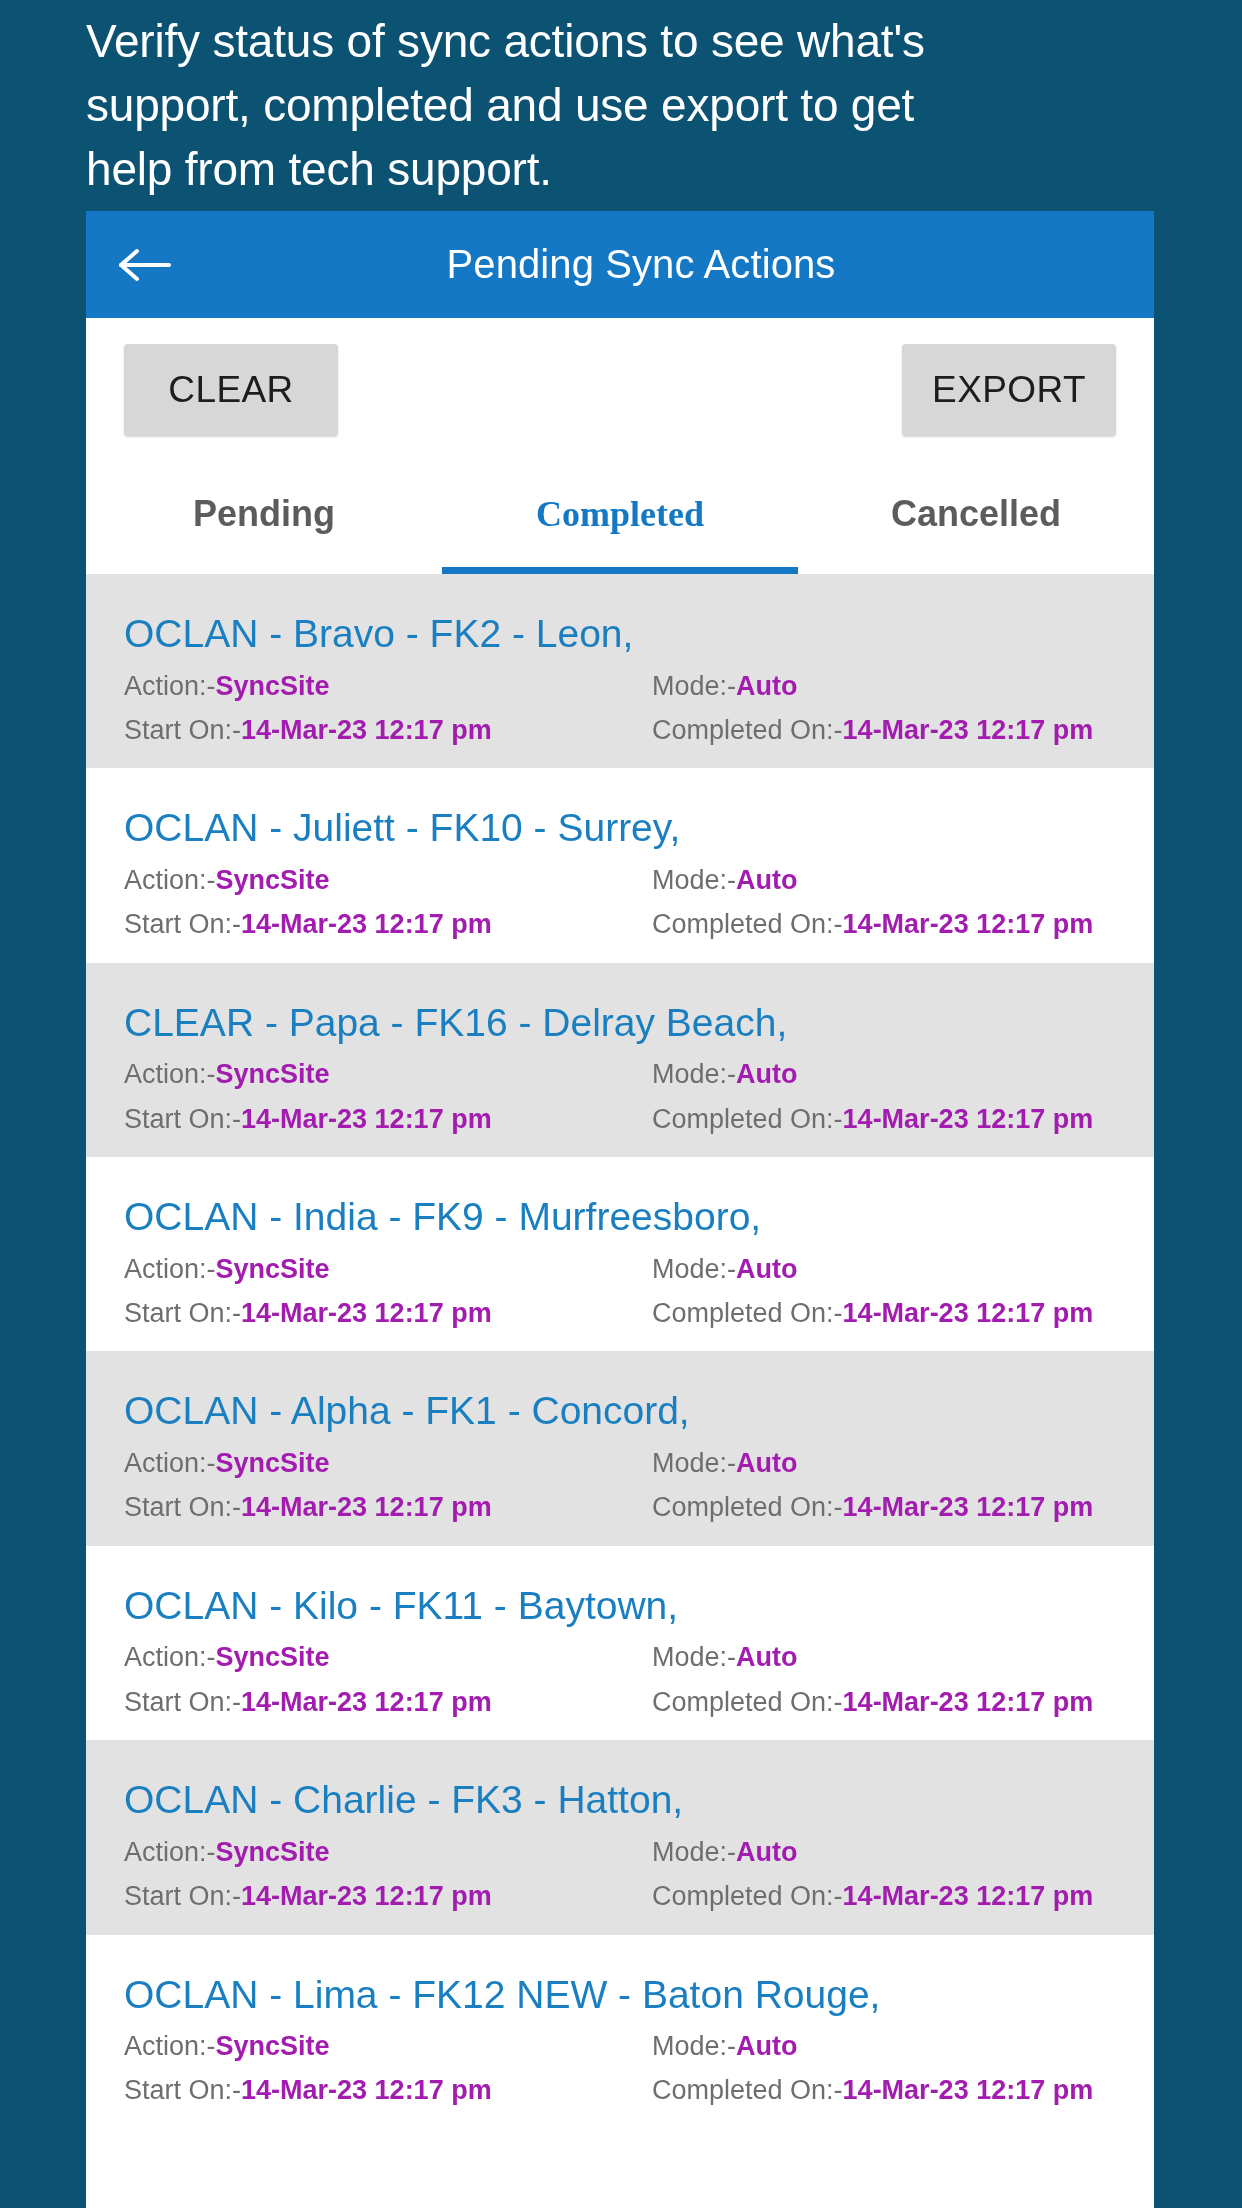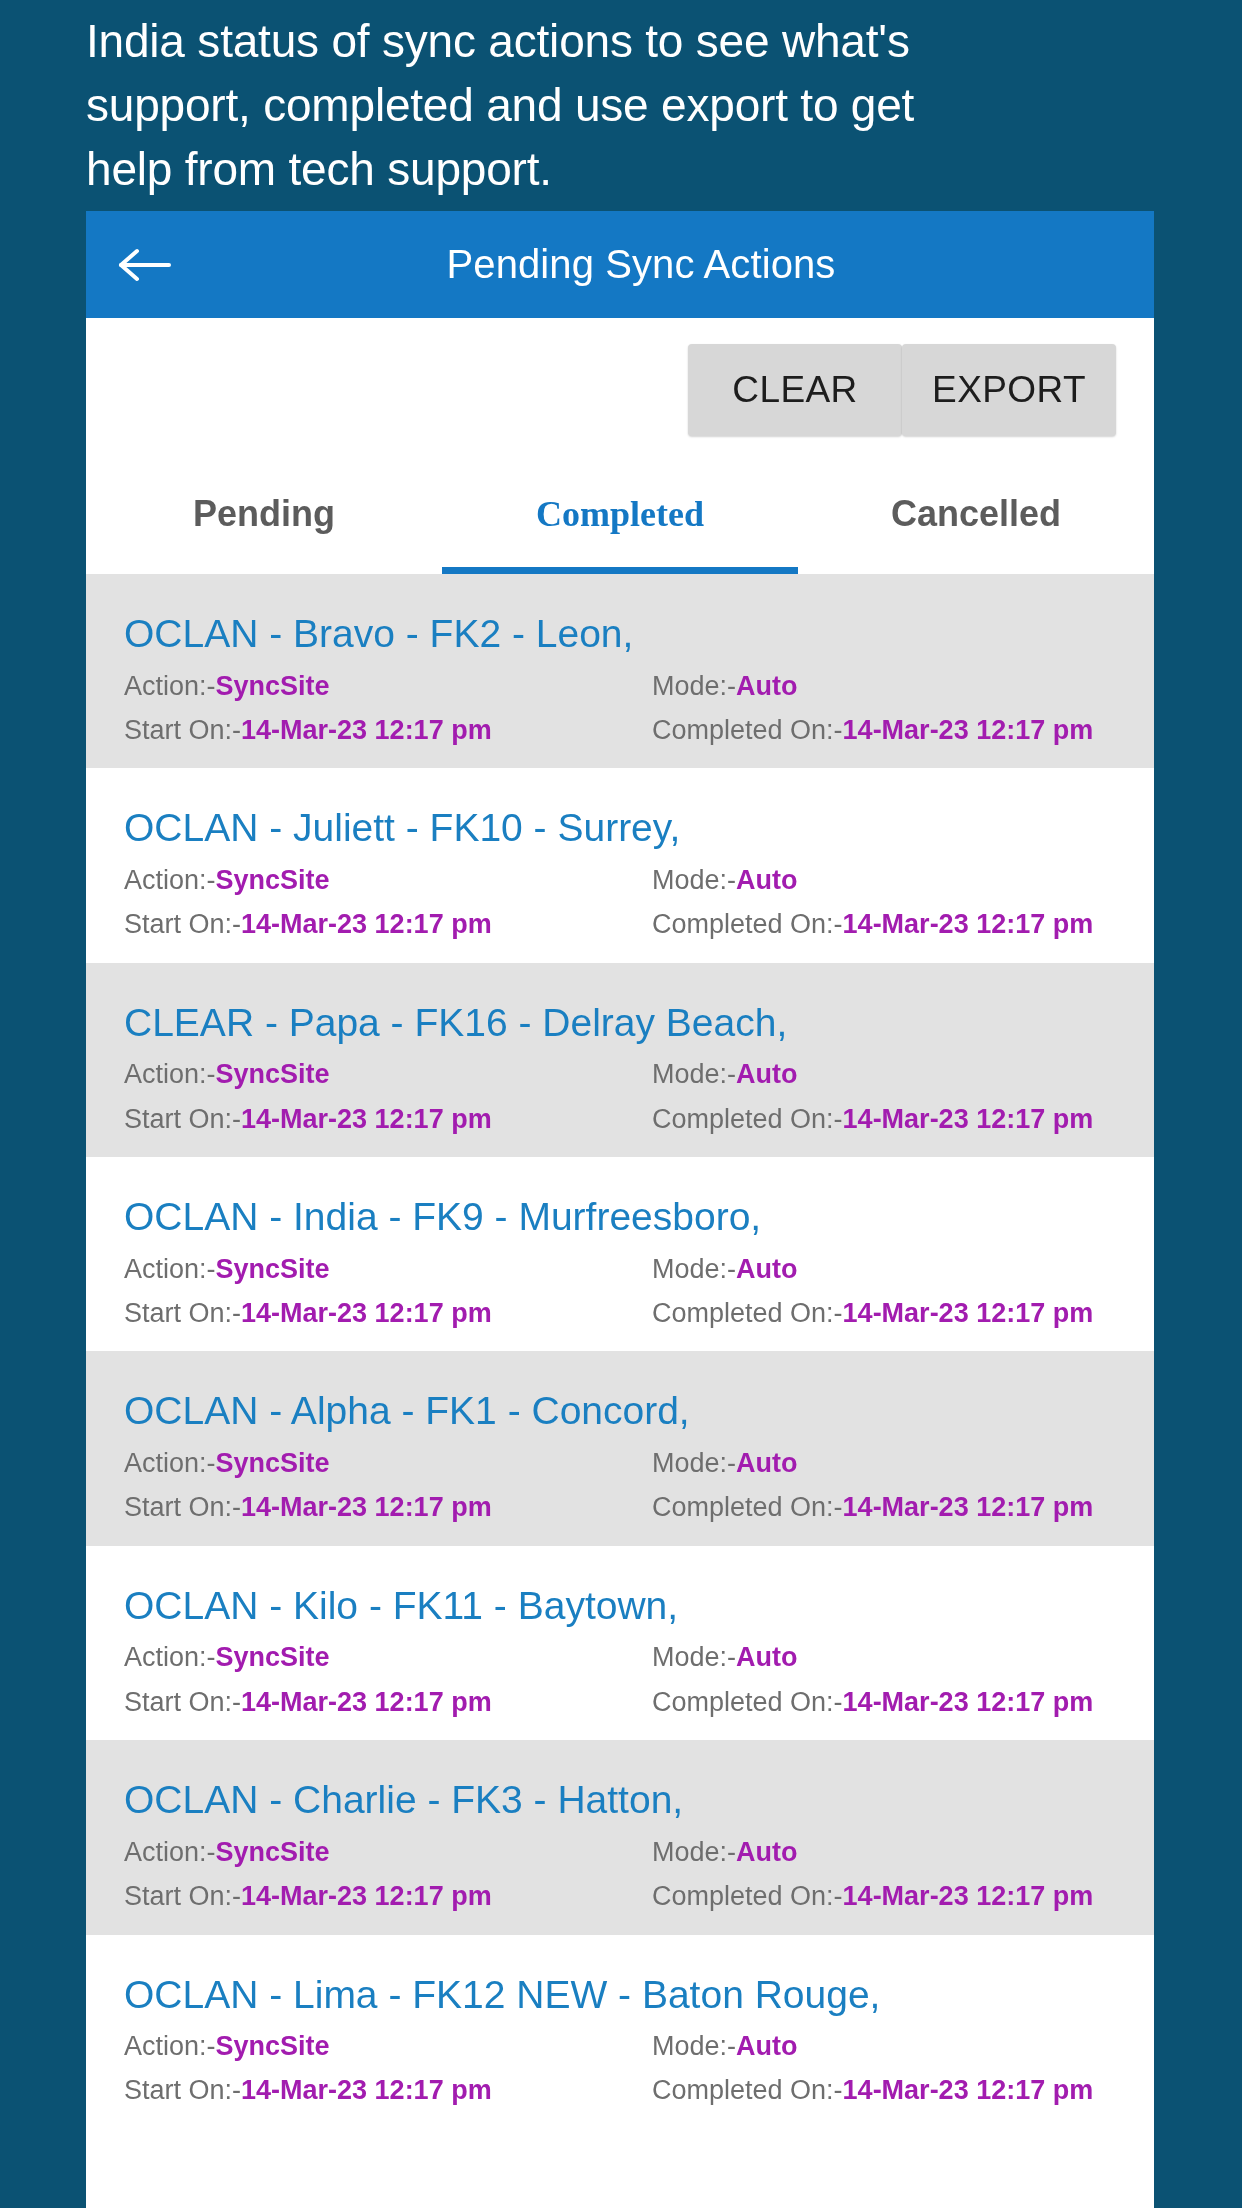--- a/index.html
+++ b/index.html
@@ -63,21 +63,21 @@
     letter-spacing: 0.1px;
   }
 
   
   .toolbar {
     position: relative;
     height: 144px;
     background: #ffffff;
     display: flex;
     align-items: center;
-    justify-content: flex-end;
+    justify-content: space-between;
     padding: 0 38px;
   }
   .tb-btn {
     background: #d7d7d7;
     border: none;
     border-radius: 4px;
     color: #1d1d1d;
     font-size: 37px;
     font-family: "Liberation Sans", sans-serif;
     padding: 0 28px;
@@ -149,21 +149,21 @@
   .cell.left  { width: 528px; }
   .cell.right { flex: 1; }
   .cell b { color: #a21caf; font-weight: 700; }
 </style>
 </head>
 <body>
 
 <div class="screen">
 
   <div class="caption">
-    <span>India status of sync actions to see what's</span>
+    <span>Verify status of sync actions to see what's</span>
     <span>support, completed and use export to get</span>
     <span>help from tech support.</span>
   </div>
 
   <div class="app">
 
     <div class="appbar">
       <div class="back-btn">
         <span>
           <svg width="54" height="40" viewBox="0 0 54 40" aria-hidden="true">

